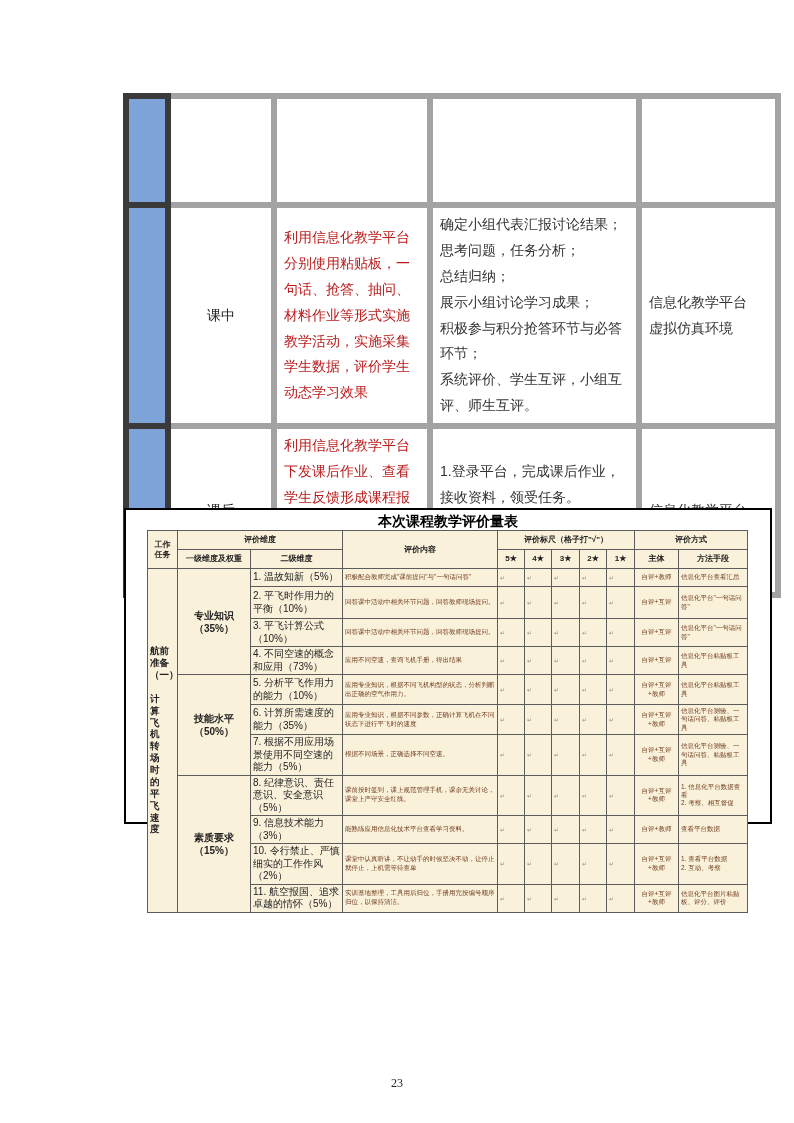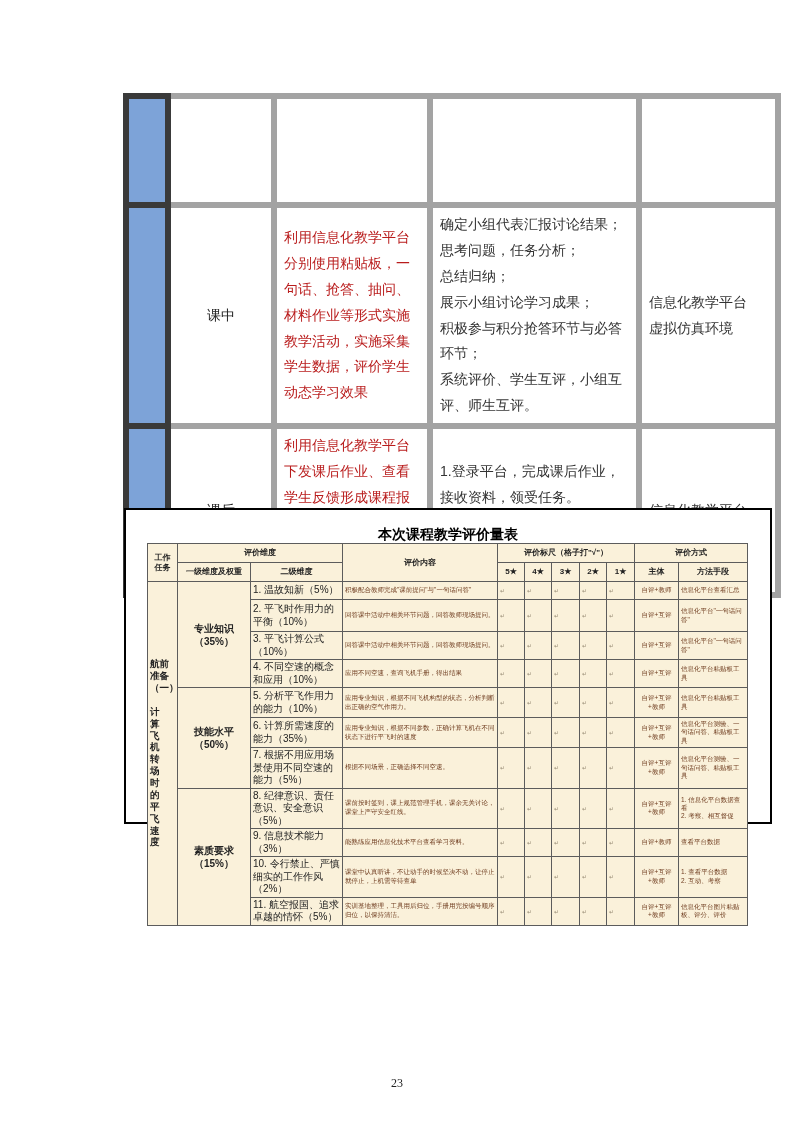--- a/index.html
+++ b/index.html
@@ -17,21 +17,21 @@
   table.toptable tr.r2 td{height:139px;}
   td.stagecell{text-align:center;font-size:13px;color:#222;}
   td.teachcell{color:#b91c1c;}
   td.studcell{color:#333;white-space:pre-line;line-height:1.8;}
   td.rescell{color:#333;white-space:pre-line;line-height:1.8;padding-left:10px;}
 
   
   .evalframe{position:absolute;left:124px;top:508px;width:644px;height:312px;
              border:2px solid #000;background:#ffffff;}
   .evaltitle{text-align:center;font-size:14px;font-weight:bold;color:#000;
-             padding-top:15px;height:18px;line-height:18px;}
+             padding-top:2px;height:18px;line-height:18px;}
   table.evaltable{border-collapse:collapse;table-layout:fixed;width:601px;margin-left:21px;
                   background:#faf1da;}
   table.evaltable th,table.evaltable td{border:1px solid #5c5c5c;padding:1px 2px;
                   vertical-align:middle;overflow:hidden;}
   table.evaltable th{font-size:8px;font-weight:bold;color:#222;text-align:center;
                   height:16px;line-height:1.15;white-space:pre-line;}
   td.taskcell{font-size:9.5px;font-weight:bold;color:#222;text-align:left;
               white-space:pre-line;line-height:1.25;vertical-align:top;padding-top:4px;}
   td.dim1cell{font-size:10px;font-weight:bold;color:#222;text-align:center;
               white-space:pre-line;line-height:1.3;}
@@ -177,21 +177,21 @@
           <td class="contcell">回答课中活动中相关环节问题，回答教师现场提问。</td>
           <td class="starcell">↵</td>
           <td class="starcell">↵</td>
           <td class="starcell">↵</td>
           <td class="starcell">↵</td>
           <td class="starcell">↵</td>
           <td class="subjcell">自评+互评</td>
           <td class="methcell">信息化平台"一句话问答"</td>
         </tr>
         <tr class="h26">
-          <td class="dim2cell">4. 不同空速的概念和应用（10%）</td>
+          <td class="dim2cell">4. 不同空速的概念和应用（73%）</td>
           <td class="contcell">应用不同空速，查询飞机手册，得出结果</td>
           <td class="starcell">↵</td>
           <td class="starcell">↵</td>
           <td class="starcell">↵</td>
           <td class="starcell">↵</td>
           <td class="starcell">↵</td>
           <td class="subjcell">自评+互评</td>
           <td class="methcell">信息化平台粘贴板工具</td>
         </tr>
         <tr class="h28">

